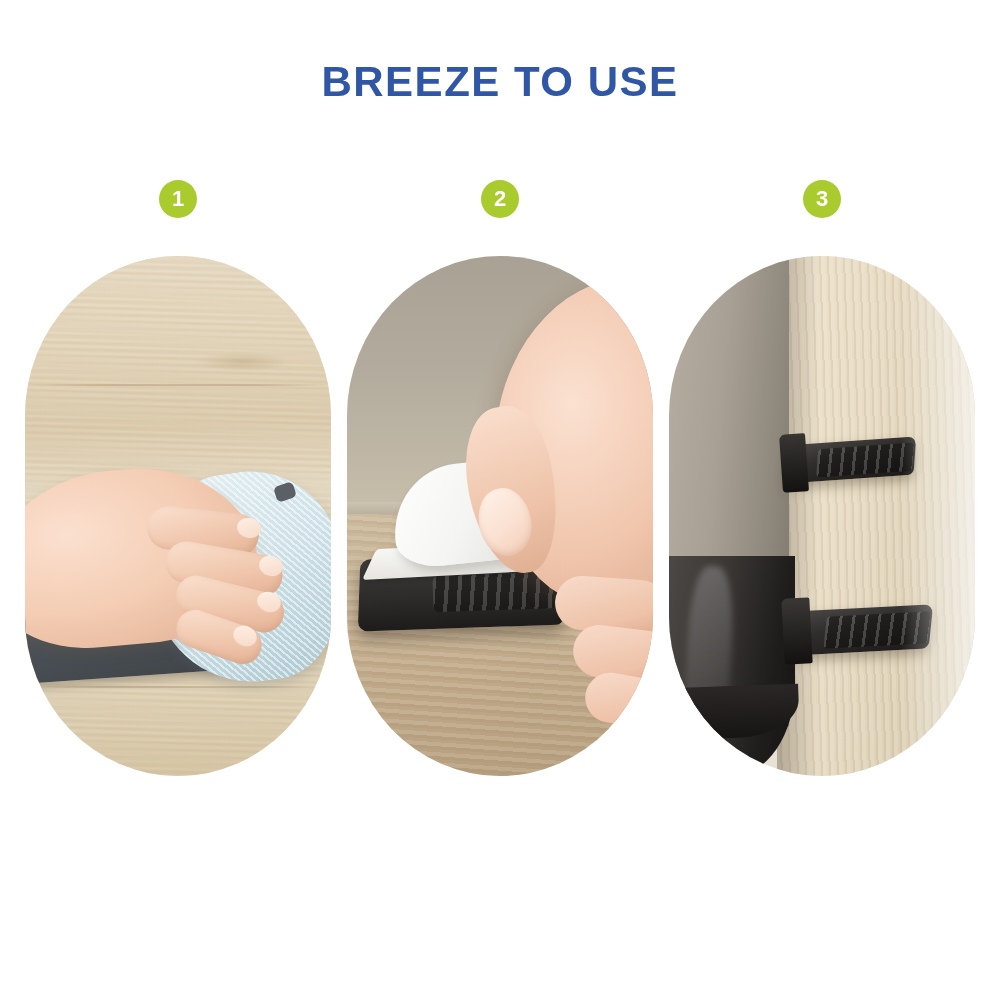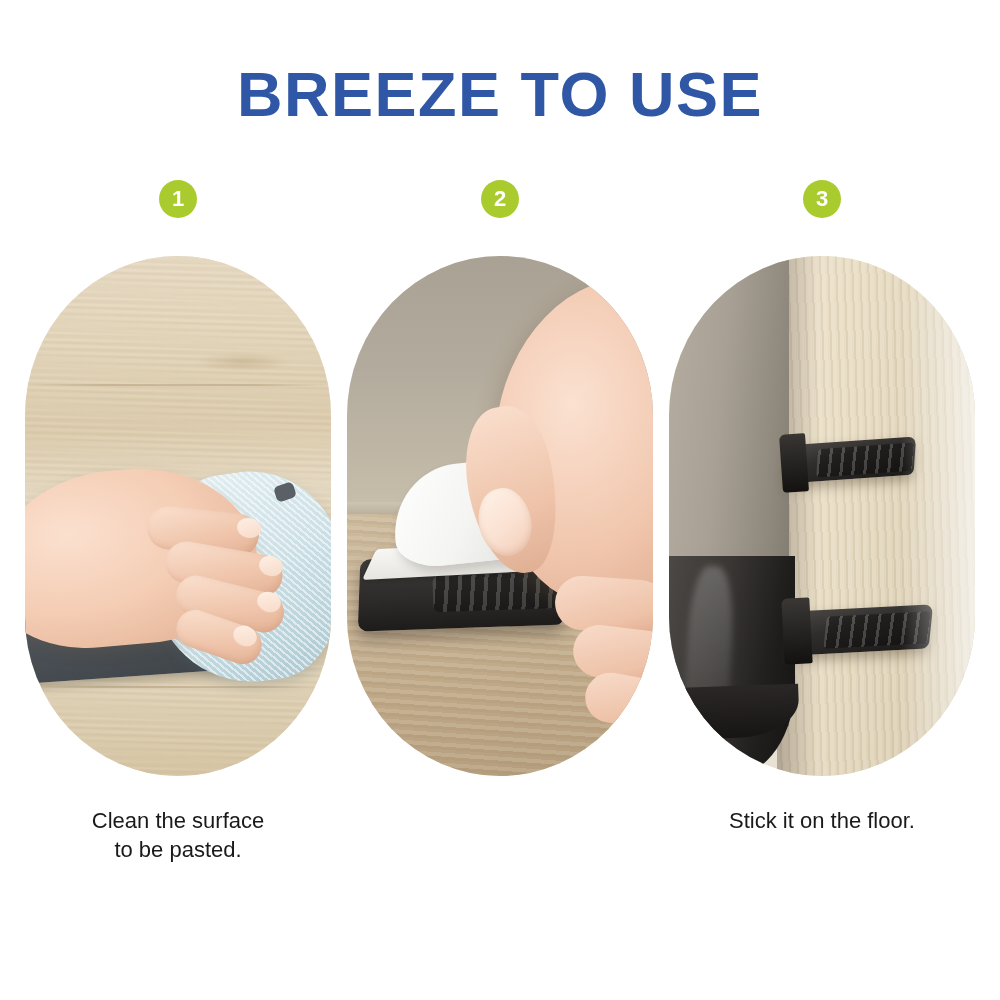--- a/index.html
+++ b/index.html
@@ -20,21 +20,21 @@
     background: #ffffff;
   }
 
   
   .title {
     position: absolute;
     top: 58px;
     left: 0;
     width: 1000px;
     text-align: center;
-    font-size: 63px;
+    font-size: 42px;
     font-weight: 700;
     letter-spacing: 1.5px;
     color: #2f57a6;
     font-family: "Liberation Sans", sans-serif;
   }
 
   
   .steps {
     position: absolute;
     top: 180px;
@@ -472,22 +472,20 @@
           <div class="finger f2"></div>
           <div class="finger f3"></div>
           <div class="finger f4"></div>
           <div class="nail n1"></div>
           <div class="nail n2"></div>
           <div class="nail n3"></div>
           <div class="nail n4"></div>
         </div>
       </div>
 
-      <div class="caption">Clean the surface
-to be pasted.</div>
     </div>
 
     <div class="step">
       <div class="badge">2</div>
 
       <div class="panel">
         <div class="panel-inner">
           <div class="p2-wall"></div>
           <div class="p2-baseboard"></div>
           <div class="p2-floor"></div>
@@ -526,17 +524,16 @@
           <div class="s3a-foot"></div>
 
           <div class="stopper3 s3b"></div>
           <div class="s3b-ridges"></div>
           <div class="s3b-foot"></div>
 
           <div class="p3-right-fade"></div>
         </div>
       </div>
 
-      <div class="caption">Stick it on the floor.</div>
     </div>
 
   </div>
 </div>
 
 </body></html>

